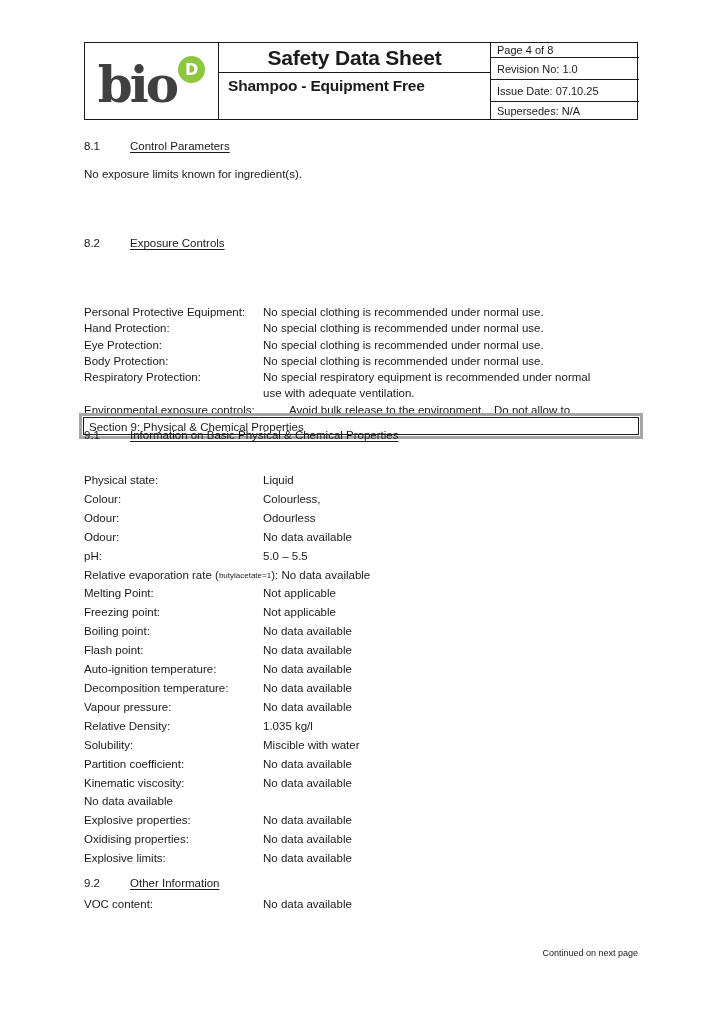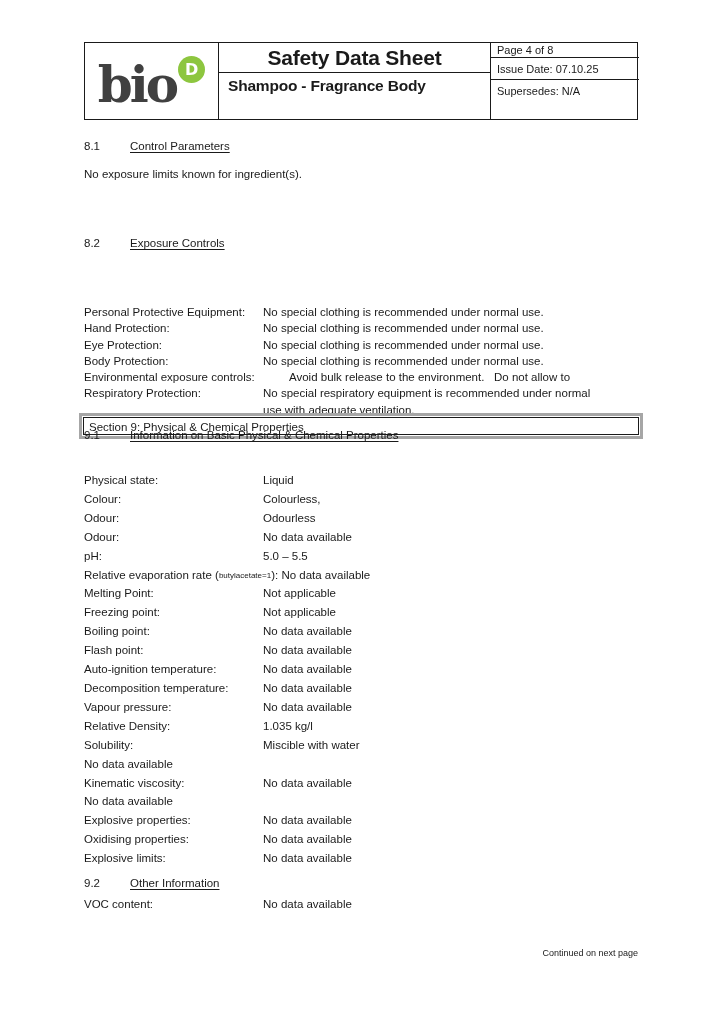--- a/index.html
+++ b/index.html
@@ -90,24 +90,25 @@
   <div class="hdr-logo">
     <div class="logo-wrap">
       <span class="logo-text">bio</span>
       <span class="logo-badge">
           <span>D</span>
         </span>
     </div>
   </div>
   <div class="hdr-mid">
     <div class="hdr-title-cell">Safety Data Sheet</div>
-    <div class="hdr-sub-cell">Shampoo - Fragrance Body</div>
+    <div class="hdr-sub-cell">Shampoo - Equipment Free</div>
   </div>
   <div class="hdr-info">
     <div class="hdr-info-cell">Page 4 of 8</div>
+    <div class="hdr-info-cell">Revision No: 1.0</div>
     <div class="hdr-info-cell">Issue Date: 07.10.25</div>
     <div class="hdr-info-cell">Supersedes: N/A</div>
   </div>
 </div>
 
 <div class="abs bodytext" style="left:84px; top:139px;">
   <span class="hnum">8.1</span><span class="htitle">Control Parameters</span>
 </div>
 <div class="abs bodytext" style="left:84px; top:167px;">No exposure limits known for ingredient(s).</div>
 
@@ -124,32 +125,32 @@
     <span class="lbl">Hand Protection:</span>
     <span class="val">No special clothing is recommended under normal use.</span>
   </div>
   <div class="row">
     <span class="lbl">Eye Protection:</span>
     <span class="val">No special clothing is recommended under normal use.</span>
   </div>
   <div class="row">
     <span class="lbl">Body Protection:</span>
     <span class="val">No special clothing is recommended under normal use.</span>
-  </div>
-  <div class="row env-row">
-    <span>Environmental exposure controls:</span>
-    <span class="env-l1">Avoid bulk release to the environment.   Do not allow to</span>
   </div>
   <div class="row">
     <span class="lbl">Respiratory Protection:</span>
     <span class="val">
       <span class="line">No special respiratory equipment is recommended under normal</span>
       <span class="line">use with adequate ventilation.</span>
     </span>
   </div>
+  <div class="row env-row">
+    <span>Environmental exposure controls:</span>
+    <span class="env-l1">Avoid bulk release to the environment.   Do not allow to</span>
+  </div>
   <div class="row">
     <span class="env-l2">bulk product enter into surface water or drains.</span>
   </div>
 </div>
 
 <div class="sec-bar-outer">
   <div class="sec-bar-inner">Section 9: Physical &amp; Chemical Properties</div>
 </div>
 
 <div class="abs bodytext" style="left:84px; top:428px;">
@@ -212,20 +213,21 @@
   </div>
   <div class="row">
     <span class="lbl">Relative Density:</span>
     <span>1.035 kg/l</span>
   </div>
   <div class="row">
     <span class="lbl">Solubility:</span>
     <span>Miscible with water</span>
   </div>
   <div class="row">
+    <span class="lbl">Partition coefficient:</span>
     <span>No data available</span>
   </div>
   <div class="row">
     <span class="lbl">Kinematic viscosity:</span>
     <span>No data available</span>
   </div>
   <div class="row">
     <span>No data available</span>
   </div>
   <div class="row">

